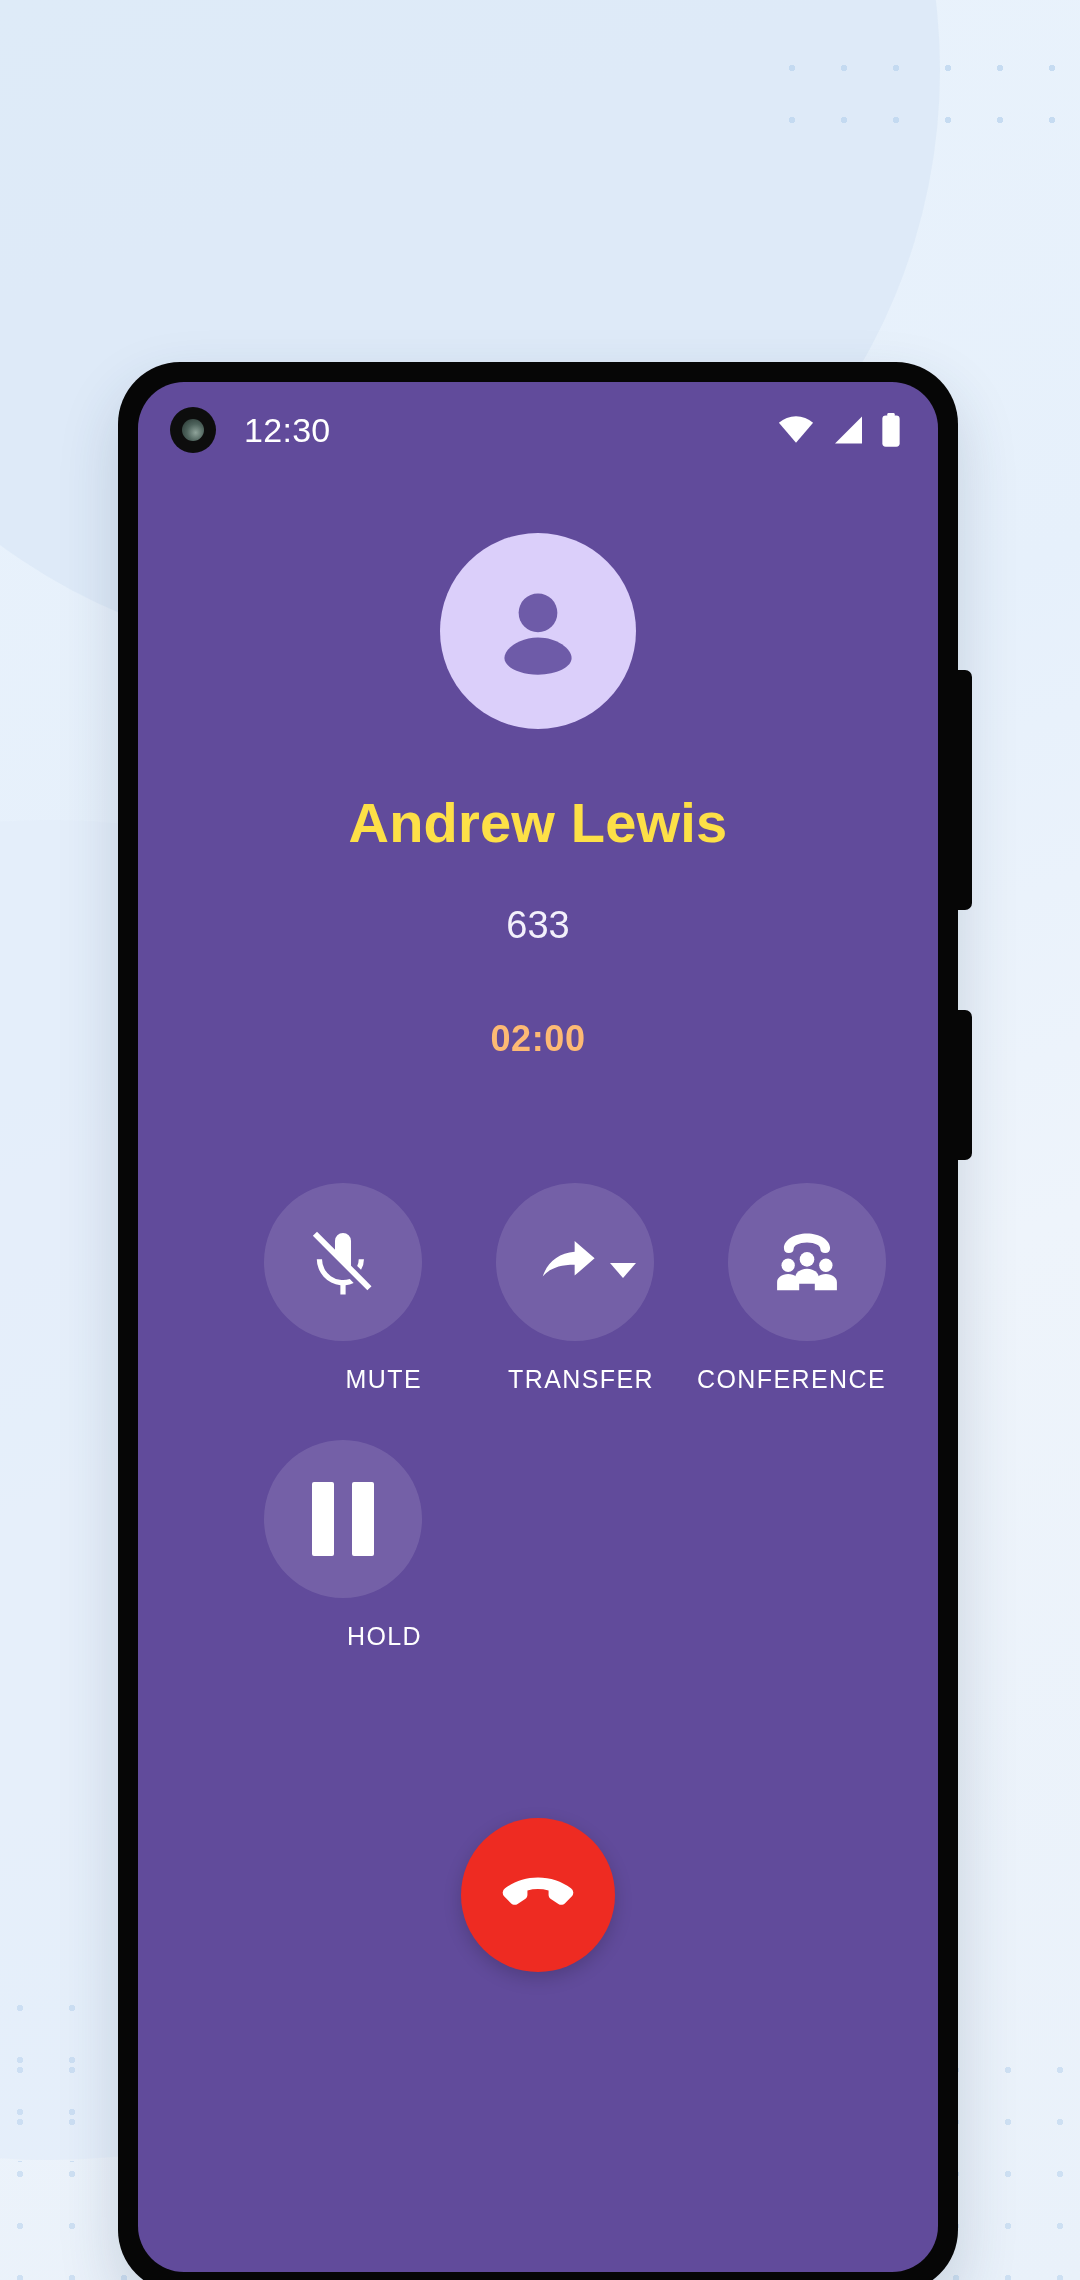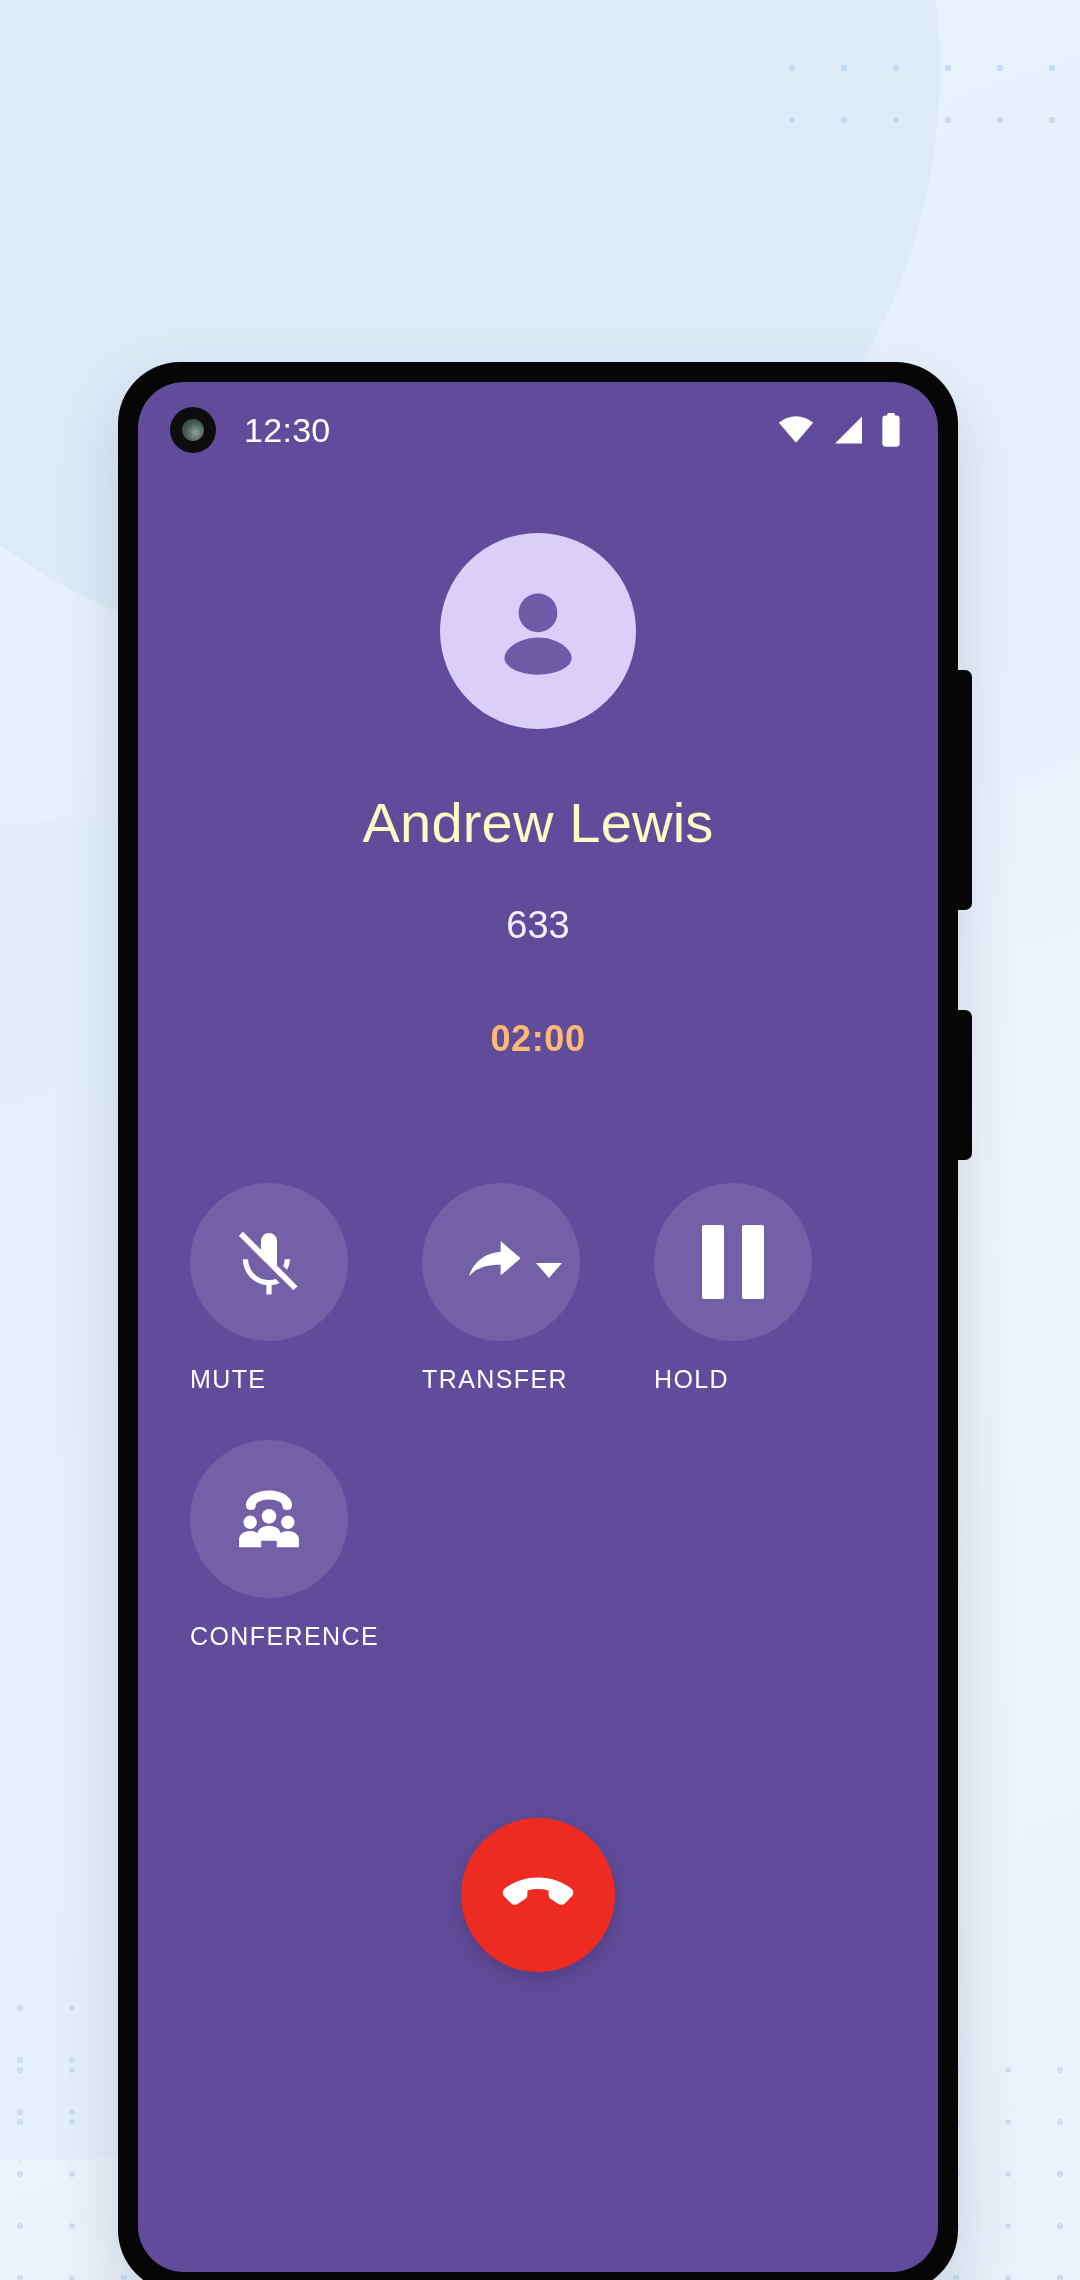--- a/index.html
+++ b/index.html
@@ -101,23 +101,23 @@
   #avatar{
     margin-top:22px;
     width:196px; height:196px;
     border-radius:50%;
     background:#DBCFFA;
     display:flex; align-items:center; justify-content:center;
     flex:0 0 auto;
   }
   #caller-name{
     margin-top:32px;
-    color:#fef9c3;
+    color:#fde047;
     font-size:56px;
-    font-weight:400;
+    font-weight:700;
     letter-spacing:.2px;
     line-height:1.05;
   }
   #caller-number{
     margin-top:18px;
     color:#f3f0fb;
     font-size:38px;
     font-weight:400;
   }
   #call-timer{
@@ -131,21 +131,21 @@
   
   #controls{
     margin-top:90px;
     width:100%;
     padding:0 52px;
     display:grid;
     grid-template-columns:repeat(3,1fr);
     row-gap:46px;
   }
   .ctl{
-    display:flex; flex-direction:column; align-items:flex-start;
+    display:flex; flex-direction:column; align-items:flex-end;
     cursor:pointer;
   }
   .ctl-circle{
     width:158px; height:158px;
     border-radius:50%;
     background:rgba(255,255,255,.12);
     display:flex; align-items:center; justify-content:center;
     position:relative;
   }
   .ctl-label{
@@ -265,47 +265,47 @@
 
 
         <div class="ctl">
           <div class="ctl-circle">
             <svg width="76" height="76" viewBox="0 0 24 24" style="margin-right:14px">
               <path d="M14.1 5.4v3.35c-5.1.42-8.6 3.3-10.1 7.85 2.1-2.45 4.95-3.75 10.1-3.75v3.45l6.3-5.45-6.3-5.45z" fill="#fff"></path>
             </svg>
             <span class="caret tr"></span>
           </div>
           <div class="ctl-label">TRANSFER</div>
-        </div>
-
-        <div class="ctl">
-          <div class="ctl-circle">
-            <div class="pause">
-                <i></i>
-                <i></i>
-              </div>
-          </div>
-          <div class="ctl-label">HOLD</div>
         </div>
 
         <div class="ctl">
           <div class="ctl-circle">
             <svg width="78" height="78" viewBox="0 0 24 24">
               <path d="M12 3.2c-3.9 0-7.1 2.0-7.1 4.5 0 1.0.55 1.55 1.5 1.55.95 0 1.5-.55 1.5-1.35 0-.95 1.55-1.9 4.1-1.9s4.1.95 4.1 1.9c0 .8.55 1.35 1.5 1.35.95 0 1.5-.55 1.5-1.55 0-2.5-3.2-4.5-7.1-4.5z" fill="#fff"></path>
               <circle cx="12" cy="11.2" r="2.25" fill="#fff"></circle>
               <path d="M12 14.1c-2.1 0-3.6 1.25-3.6 2.6v2.0h7.2v-2.0c0-1.35-1.5-2.6-3.6-2.6z" fill="#fff"></path>
               <circle cx="6.2" cy="13.0" r="2.05" fill="#fff"></circle>
               <path d="M6.2 15.7c-2.0 0-3.4 1.2-3.4 2.5v2.5h6.8v-2.5c0-1.3-1.4-2.5-3.4-2.5z" fill="#fff"></path>
               <circle cx="17.8" cy="13.0" r="2.05" fill="#fff"></circle>
               <path d="M17.8 15.7c-2.0 0-3.4 1.2-3.4 2.5v2.5h6.8v-2.5c0-1.3-1.4-2.5-3.4-2.5z" fill="#fff"></path>
             </svg>
           </div>
           <div class="ctl-label">CONFERENCE</div>
         </div>
 
+        <div class="ctl">
+          <div class="ctl-circle">
+            <div class="pause">
+                <i></i>
+                <i></i>
+              </div>
+          </div>
+          <div class="ctl-label">HOLD</div>
+        </div>
+
       </div>
 
       <div id="end-call-wrap">
         <div id="end-call">
           <svg width="86" height="86" viewBox="0 0 24 24">
             <path d="M12 7.1c-3.45 0-6.6 1.1-9.2 3.0a1.55 1.55 0 0 0-.2 2.35l1.85 1.85c.5.5 1.28.58 1.86.2l2.1-1.36c.4-.26.64-.71.64-1.19v-1.2c1.9-.55 3.9-.55 5.9 0v1.2c0 .48.24.93.64 1.19l2.1 1.36c.58.38 1.36.3 1.86-.2l1.85-1.85a1.55 1.55 0 0 0-.2-2.35C18.6 8.2 15.45 7.1 12 7.1z" fill="#fff"></path>
           </svg>
         </div>
       </div>
 

